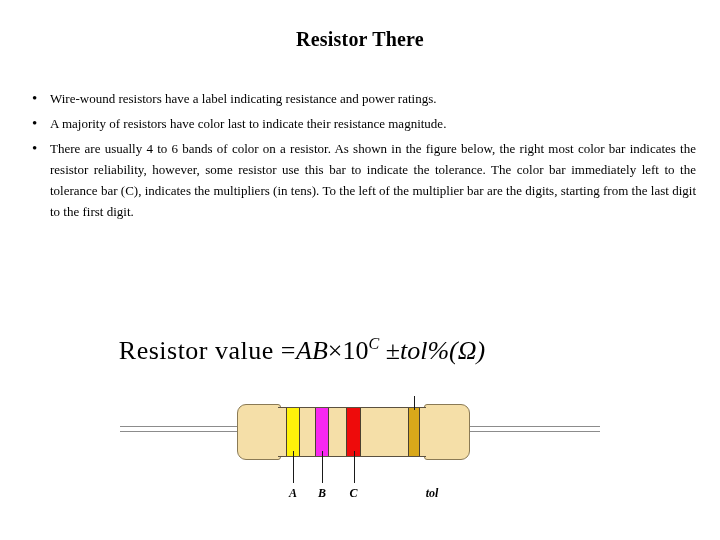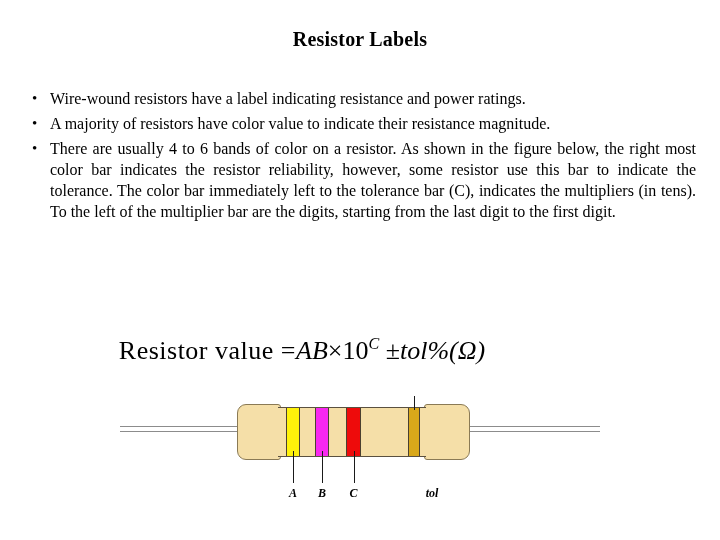--- a/index.html
+++ b/index.html
@@ -44,21 +44,21 @@
     width: 22px;
     flex: 0 0 22px;
     font-size: 15px;
     line-height: 21px;
     text-align: left;
     padding-left: 4px;
     box-sizing: border-box;
   }
   .bullet-text {
     flex: 1 1 auto;
-    font-size: 16px;
+    font-size: 13px;
     line-height: 21px;
     text-align: justify;
     text-justify: inter-word;
   }
   .bullet-text.last-line-left {
     
   }
 
   
   .formula {
@@ -166,32 +166,32 @@
     font-weight: bold;
     font-style: italic;
     text-align: center;
     transform: translateX(-50%);
     white-space: nowrap;
   }
 </style>
 </head>
 <body>
 
-<div class="slide-title">Resistor Labels</div>
+<div class="slide-title">Resistor There</div>
 
 <div class="bullets">
 
   <div class="bullet-row">
     <span class="bullet-mark">•</span>
     <span class="bullet-text">Wire-wound resistors have a label indicating resistance and power ratings.</span>
   </div>
 
   <div class="bullet-row">
     <span class="bullet-mark">•</span>
-    <span class="bullet-text">A majority of resistors have color value to indicate their resistance magnitude.</span>
+    <span class="bullet-text">A majority of resistors have color last to indicate their resistance magnitude.</span>
   </div>
 
   <div class="bullet-row">
     <span class="bullet-mark">•</span>
     <span class="bullet-text last-line-left">There are usually 4 to 6 bands of color on a resistor. As shown in the figure below, the right most color bar indicates the resistor reliability, however, some resistor use this bar to indicate the tolerance. The color bar immediately left to the tolerance bar (C), indicates the multipliers (in tens). To the left of the multiplier bar are the digits, starting from the last digit to the first digit.</span>
   </div>
 
 </div>
 
 <div class="formula">

